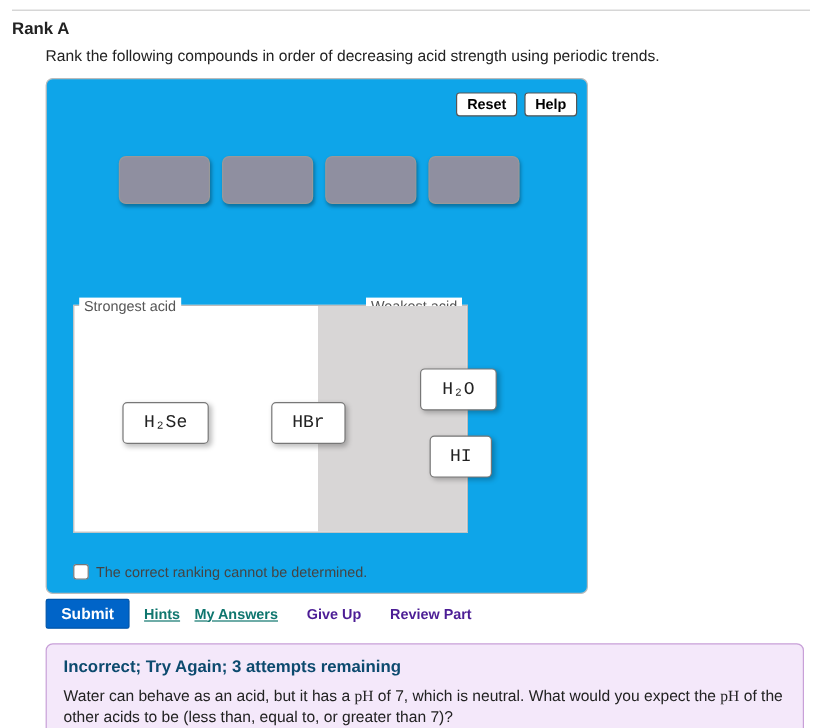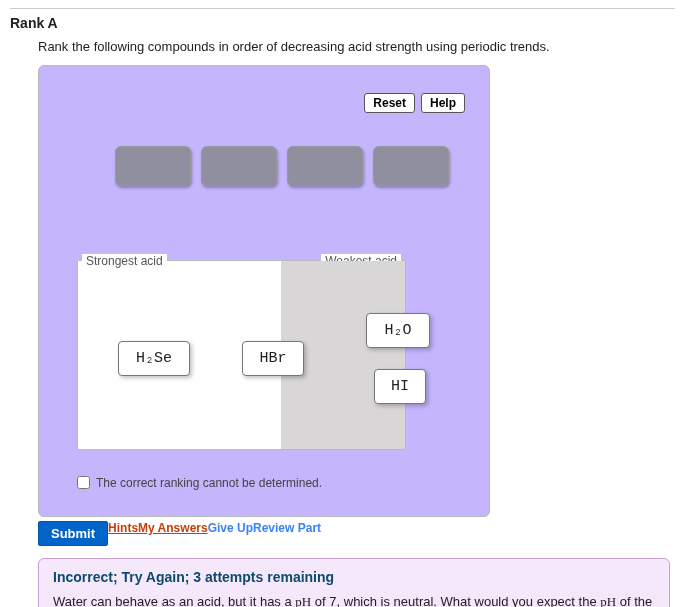--- a/index.html
+++ b/index.html
@@ -15,22 +15,22 @@
   .divider-top { border-top: 1px solid #ccc; margin-bottom: 4px; }
   .part-title { font-weight: bold; font-size: 14px; margin: 6px 0 8px 0; }
   .content { padding-left: 28px; }
   .instr { margin: 0 0 11px 0; }
   .instr-bold { font-weight: bold; margin: 0 0 10px 0; }
 
   .canvas {
     border: 1px solid #bbb;
     border-radius: 6px;
     width: 452px;
-    background: #c4b5fd;
-    padding: 16px;
+    background: #0ea5e9;
+    padding: 0;
     position: relative;
   }
   .canvas-top {
     height: 36px;
     display: flex;
     justify-content: flex-end;
     align-items: center;
     padding: 6px 8px 0 0;
     gap: 6px;
   }
@@ -54,21 +54,21 @@
   .grey-tile {
     width: 76px;
     height: 40px;
     background: #8f8fa0;
     border: 1px solid #999;
     border-radius: 6px;
     box-shadow: 1px 2px 3px rgba(0,0,0,0.3);
   }
 
   .rank-area {
-    margin: 32px 12px 20px 22px;
+    margin: 42px 12px 20px 22px;
     position: relative;
     width: 329px;
     height: 190px;
     border: 1px solid #bbb;
     background: #fff;
   }
   .rank-label {
     position: absolute;
     top: -7px;
     background: #fff;
@@ -106,45 +106,47 @@
     display: flex;
     align-items: flex-start;
     gap: 6px;
   }
   .cannot-row input { margin: 0; }
 
   .action-bar {
     margin-top: 4px;
     width: 452px;
     display: flex;
-    align-items: flex-start;
+    align-items: center;
+    gap: 12px;
   }
   .submit-btn {
     background: #0064c8;
     color: #fff;
     border: 1px solid #0055aa;
     font-weight: bold;
     font-size: 13px;
     padding: 4px 12px;
     border-radius: 2px;
     cursor: pointer;
     font-family: inherit;
   }
   .link-btn {
-    color: #c2410c;
+    color: #0f766e;
     text-decoration: underline;
     font-size: 12px;
     font-weight: bold;
     cursor: pointer;
   }
   .quiet-link {
-    color: #3b82f6;
-    font-size: 12px;
-    font-weight: bold;
-    cursor: pointer;
+    color: #4c1d95;
+    font-size: 12px;
+    font-weight: bold;
+    cursor: pointer;
+    margin-left: 12px;
   }
 
   .feedback {
     margin-top: 12px;
     border: 1px solid #c8a0d8;
     background: #f4e8fa;
     border-radius: 6px;
     padding: 10px 14px 12px 14px;
     width: 632px;
   }

